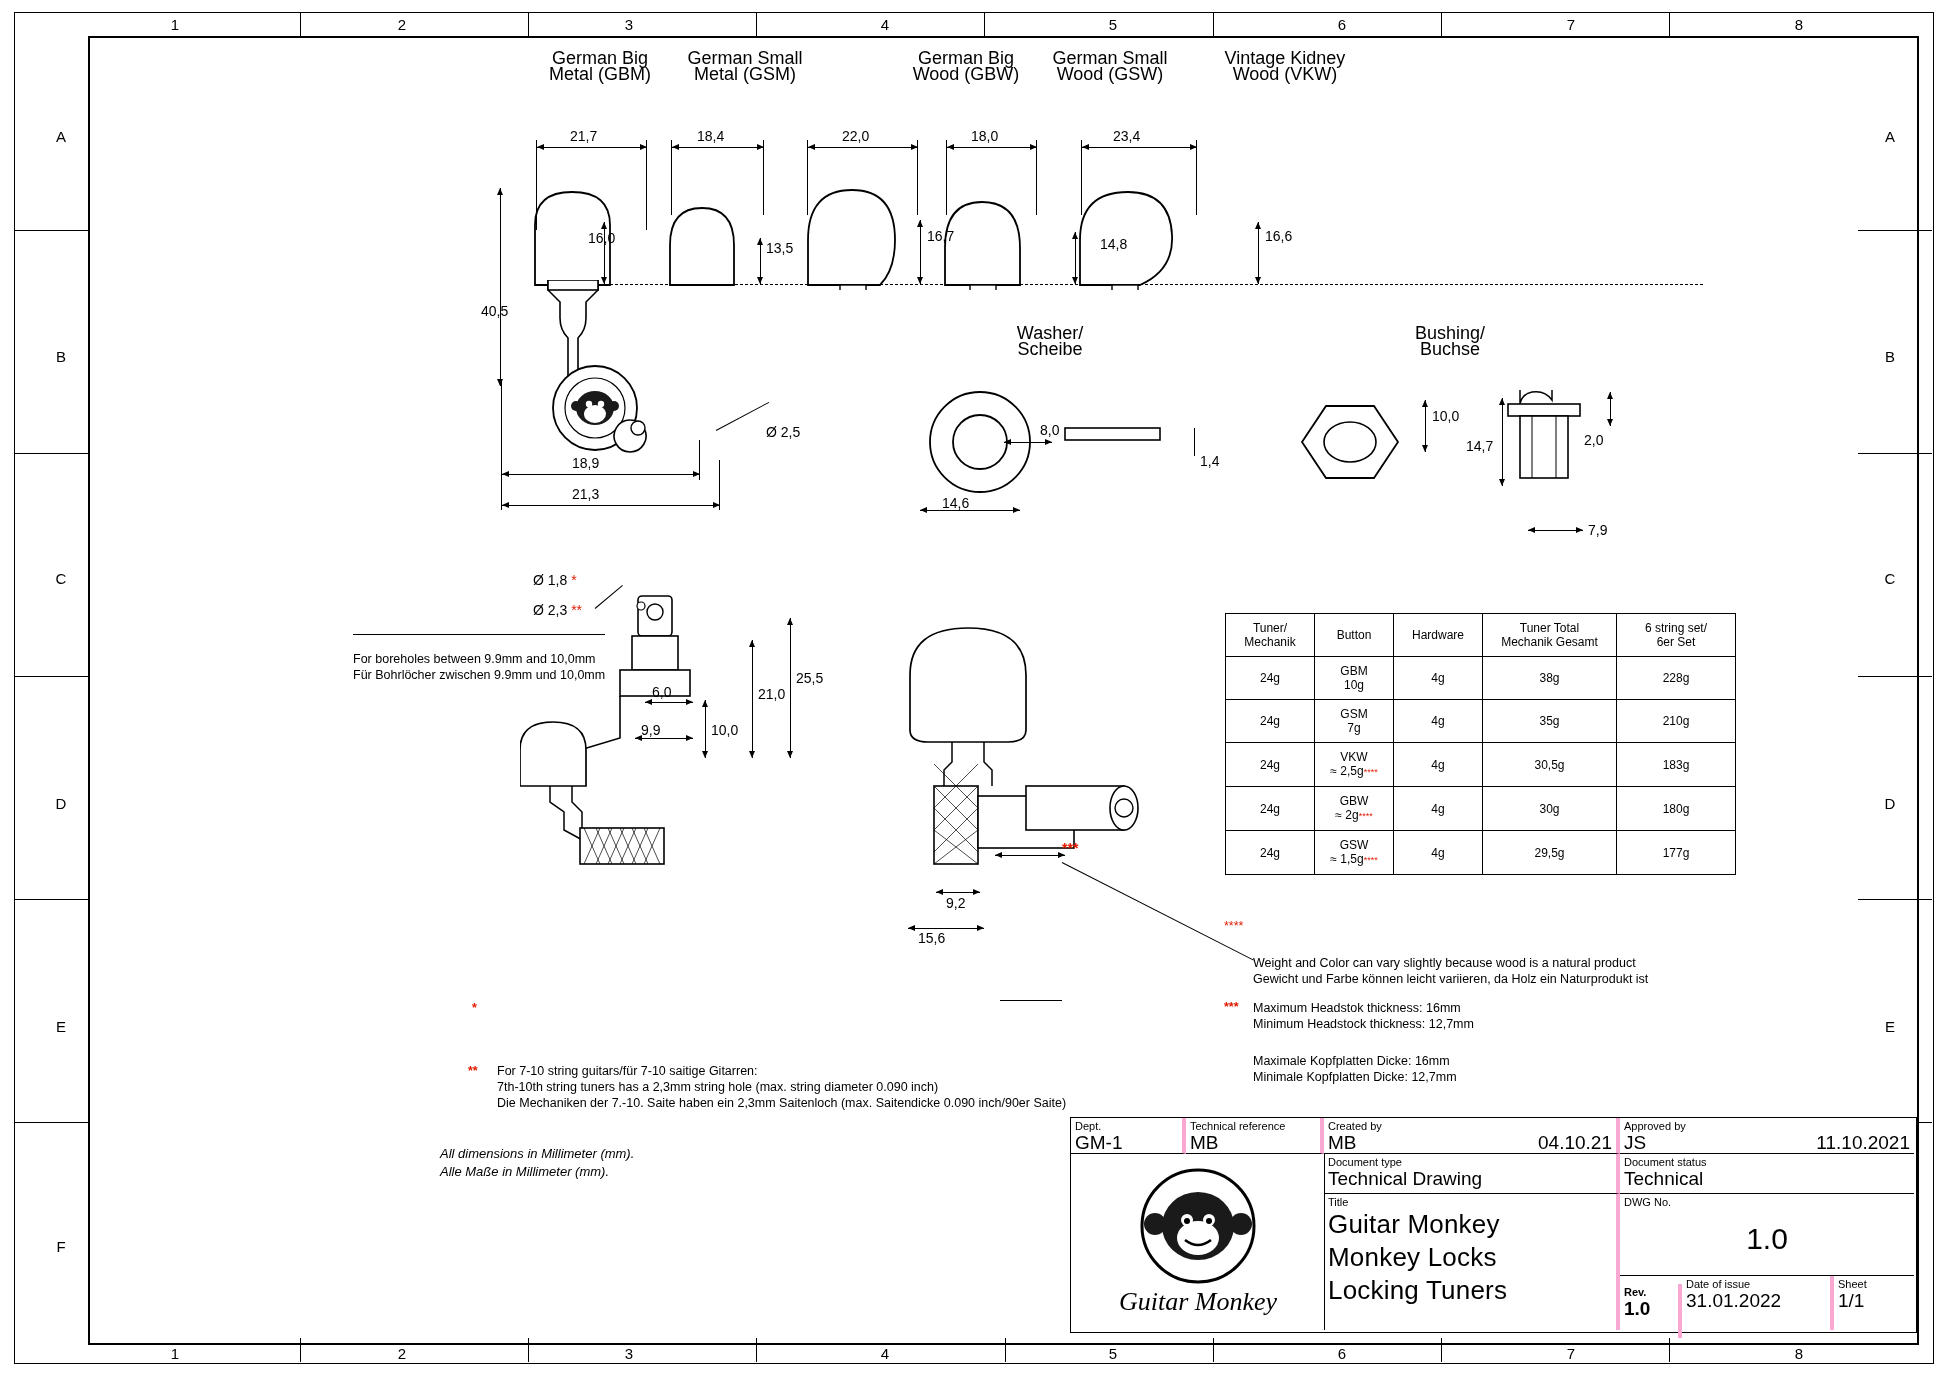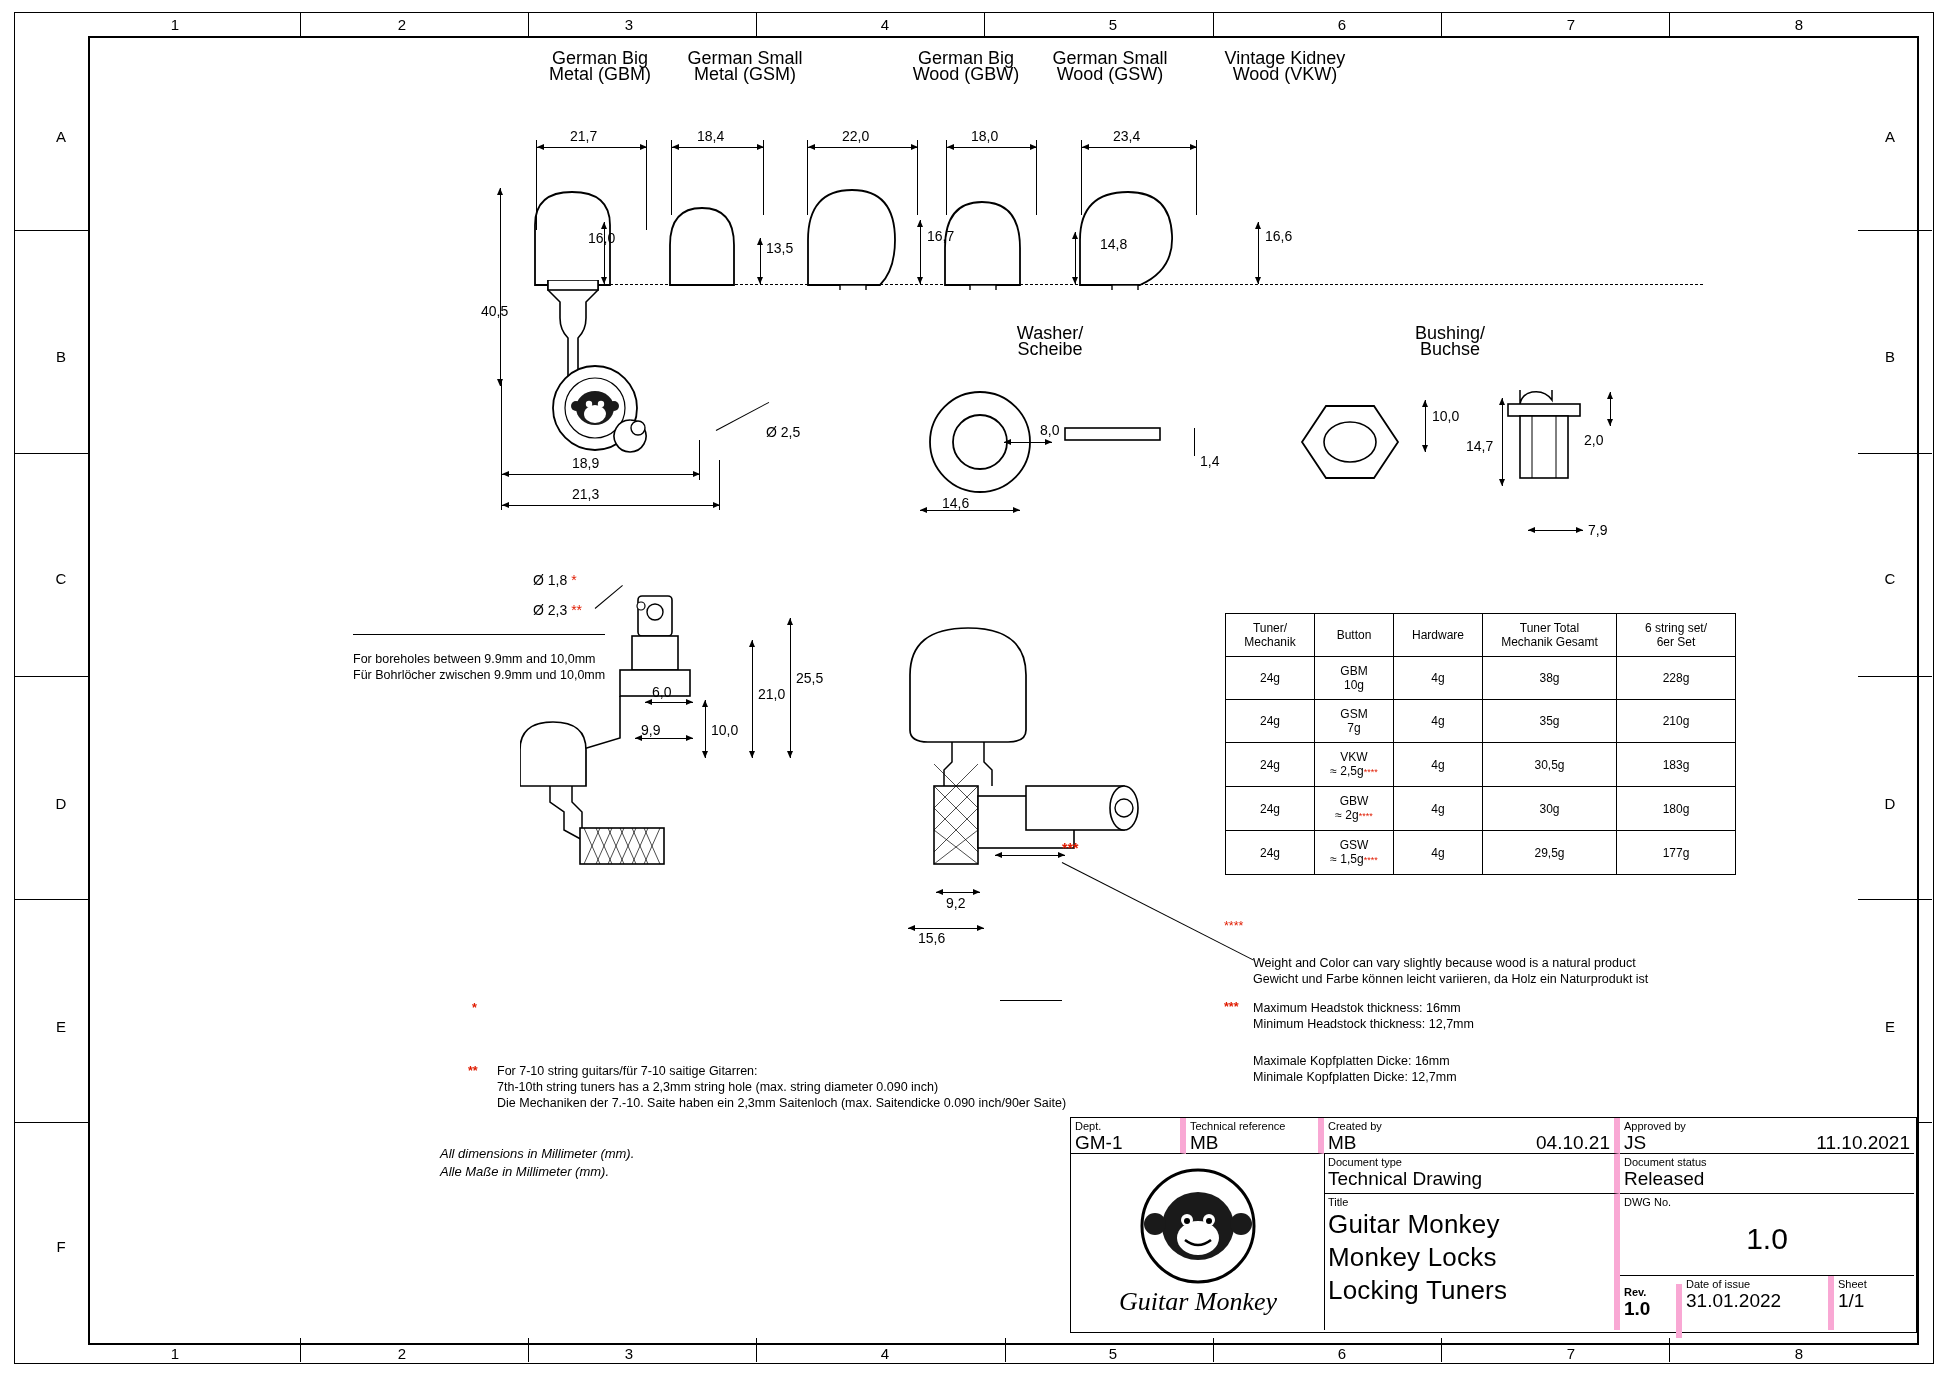--- a/index.html
+++ b/index.html
@@ -25,21 +25,21 @@
   .arrowlineV:before,.arrowlineV:after{content:"";position:absolute;left:-3px;width:0;height:0;border-left:3.5px solid transparent;border-right:3.5px solid transparent;}
   .arrowlineV:before{top:0;border-bottom:7px solid #000;}
   .arrowlineV:after{bottom:0;border-top:7px solid #000;}
 
   
   #wtable{position:absolute;left:1225px;top:613px;border-collapse:collapse;font-size:12px;background:#fff;}
   #wtable td,#wtable th{border:1px solid #000;text-align:center;padding:7px 4px;font-weight:normal;line-height:14px;}
 
   
   #titleblock{position:absolute;left:1070px;top:1117px;width:845px;height:214px;border:1.5px solid #000;background:#fff;}
-  .tb-cell{position:absolute;box-sizing:border-box;border-right:6px solid #f9a8d4;border-bottom:1px solid #000;}
+  .tb-cell{position:absolute;box-sizing:border-box;border-right:4px solid #f9a8d4;border-bottom:1px solid #000;}
   .tb-k{font-size:11px;padding:2px 4px 0 4px;display:block;}
   .tb-v{font-size:19px;padding:0 4px;display:block;}
   .tb-v-big{font-size:26px;padding:1px 4px;display:block;letter-spacing:.2px;}
 
   .logo-box{position:absolute;left:0;top:36px;width:253px;height:176px;display:flex;align-items:center;justify-content:center;border-right:1px solid #000;}
 
   .note{position:absolute;font-size:12.5px;line-height:16px;white-space:pre;}
   .note-i{position:absolute;font-size:13px;line-height:18px;font-style:italic;white-space:pre;}
 </style>
 </head>
@@ -443,21 +443,21 @@
         <text x="105" y="150" font-family="Liberation Serif, serif" font-style="italic" font-size="26" text-anchor="middle" fill="#000">Guitar Monkey</text>
       </svg>
     </div>
 
     <div class="tb-cell" style="left:253px;top:36px;width:296px;height:40px;">
       <span class="tb-k">Document type</span>
       <span class="tb-v">Technical Drawing</span>
     </div>
     <div class="tb-cell" style="left:549px;top:36px;width:294px;height:40px;border-right:none;">
       <span class="tb-k">Document status</span>
-      <span class="tb-v">Released</span>
+      <span class="tb-v">Technical</span>
     </div>
 
     <div class="tb-cell" style="left:253px;top:76px;width:296px;height:136px;border-bottom:none;">
       <span class="tb-k">Title</span>
       <span class="tb-v-big">Guitar Monkey</span>
       <span class="tb-v-big">Monkey Locks</span>
       <span class="tb-v-big">Locking Tuners</span>
     </div>
 
     <div class="tb-cell" style="left:549px;top:76px;width:294px;height:82px;border-right:none;">

